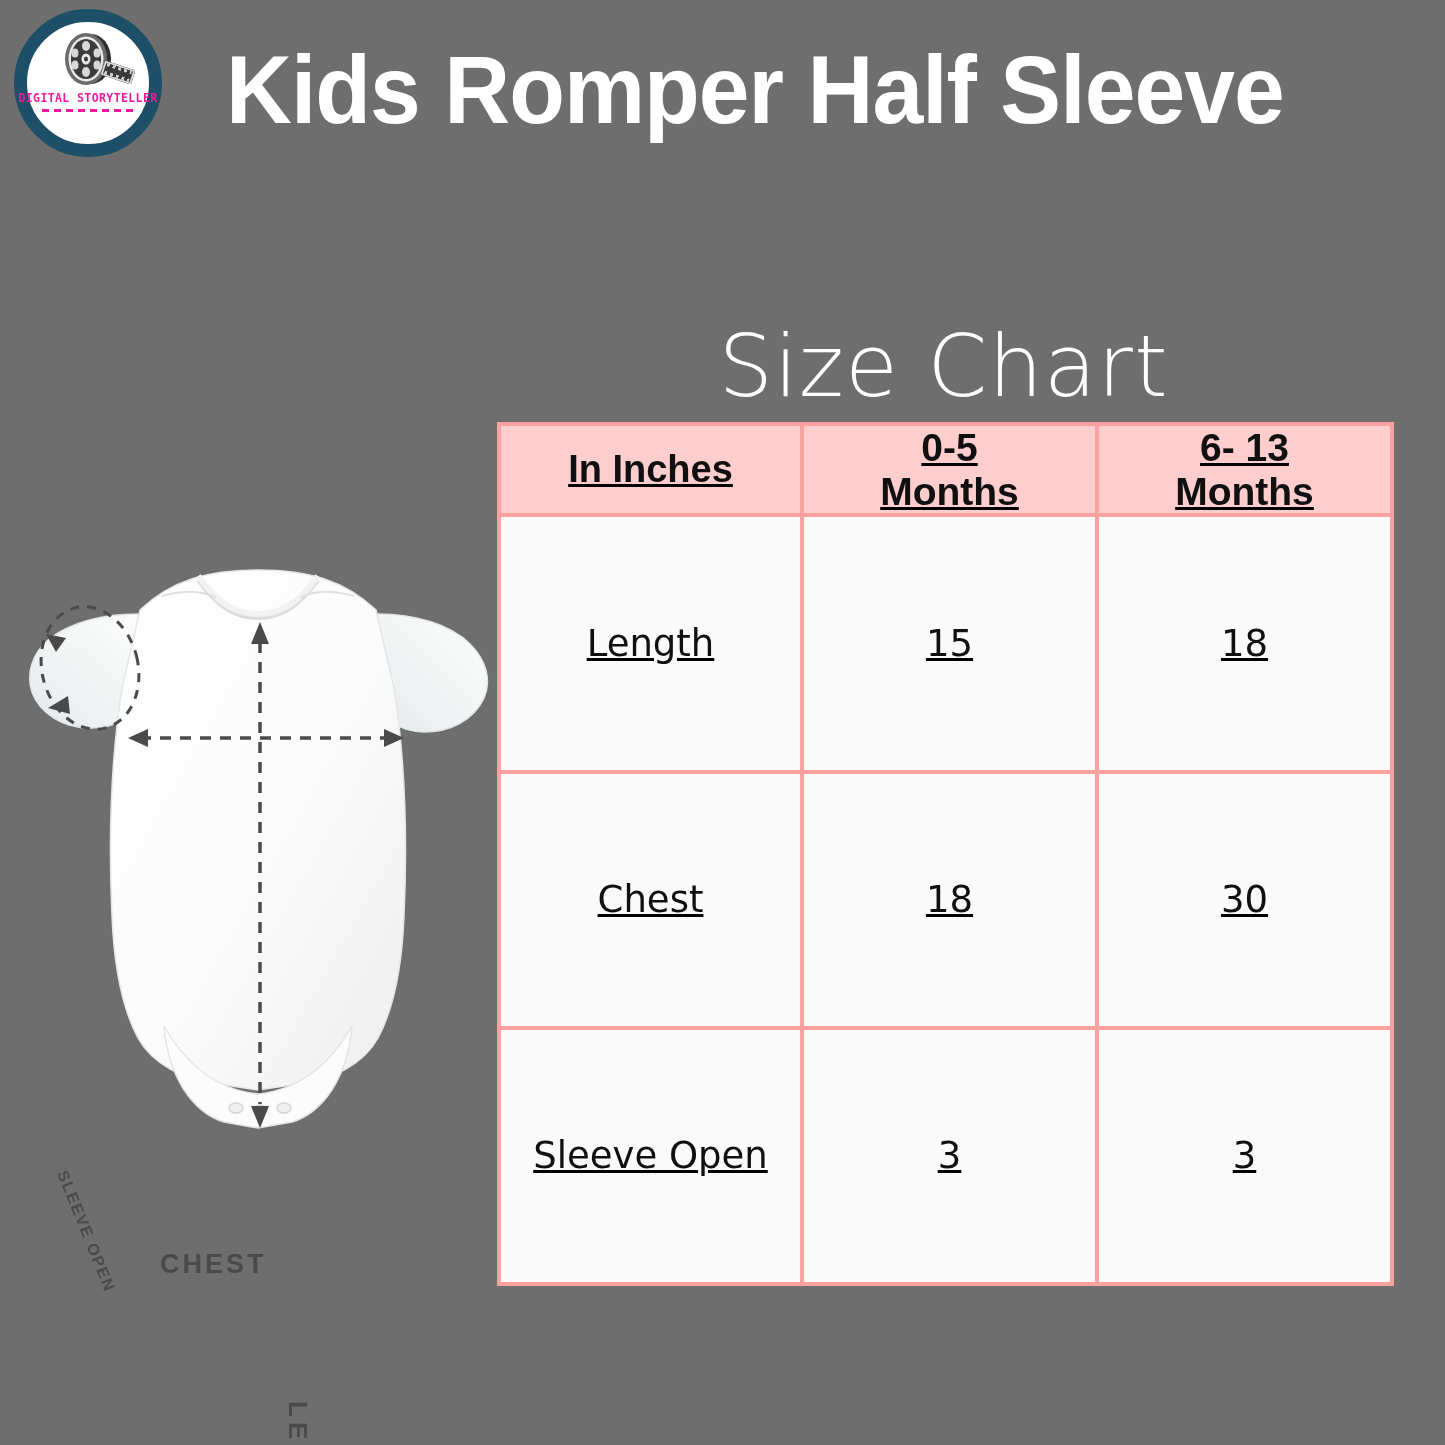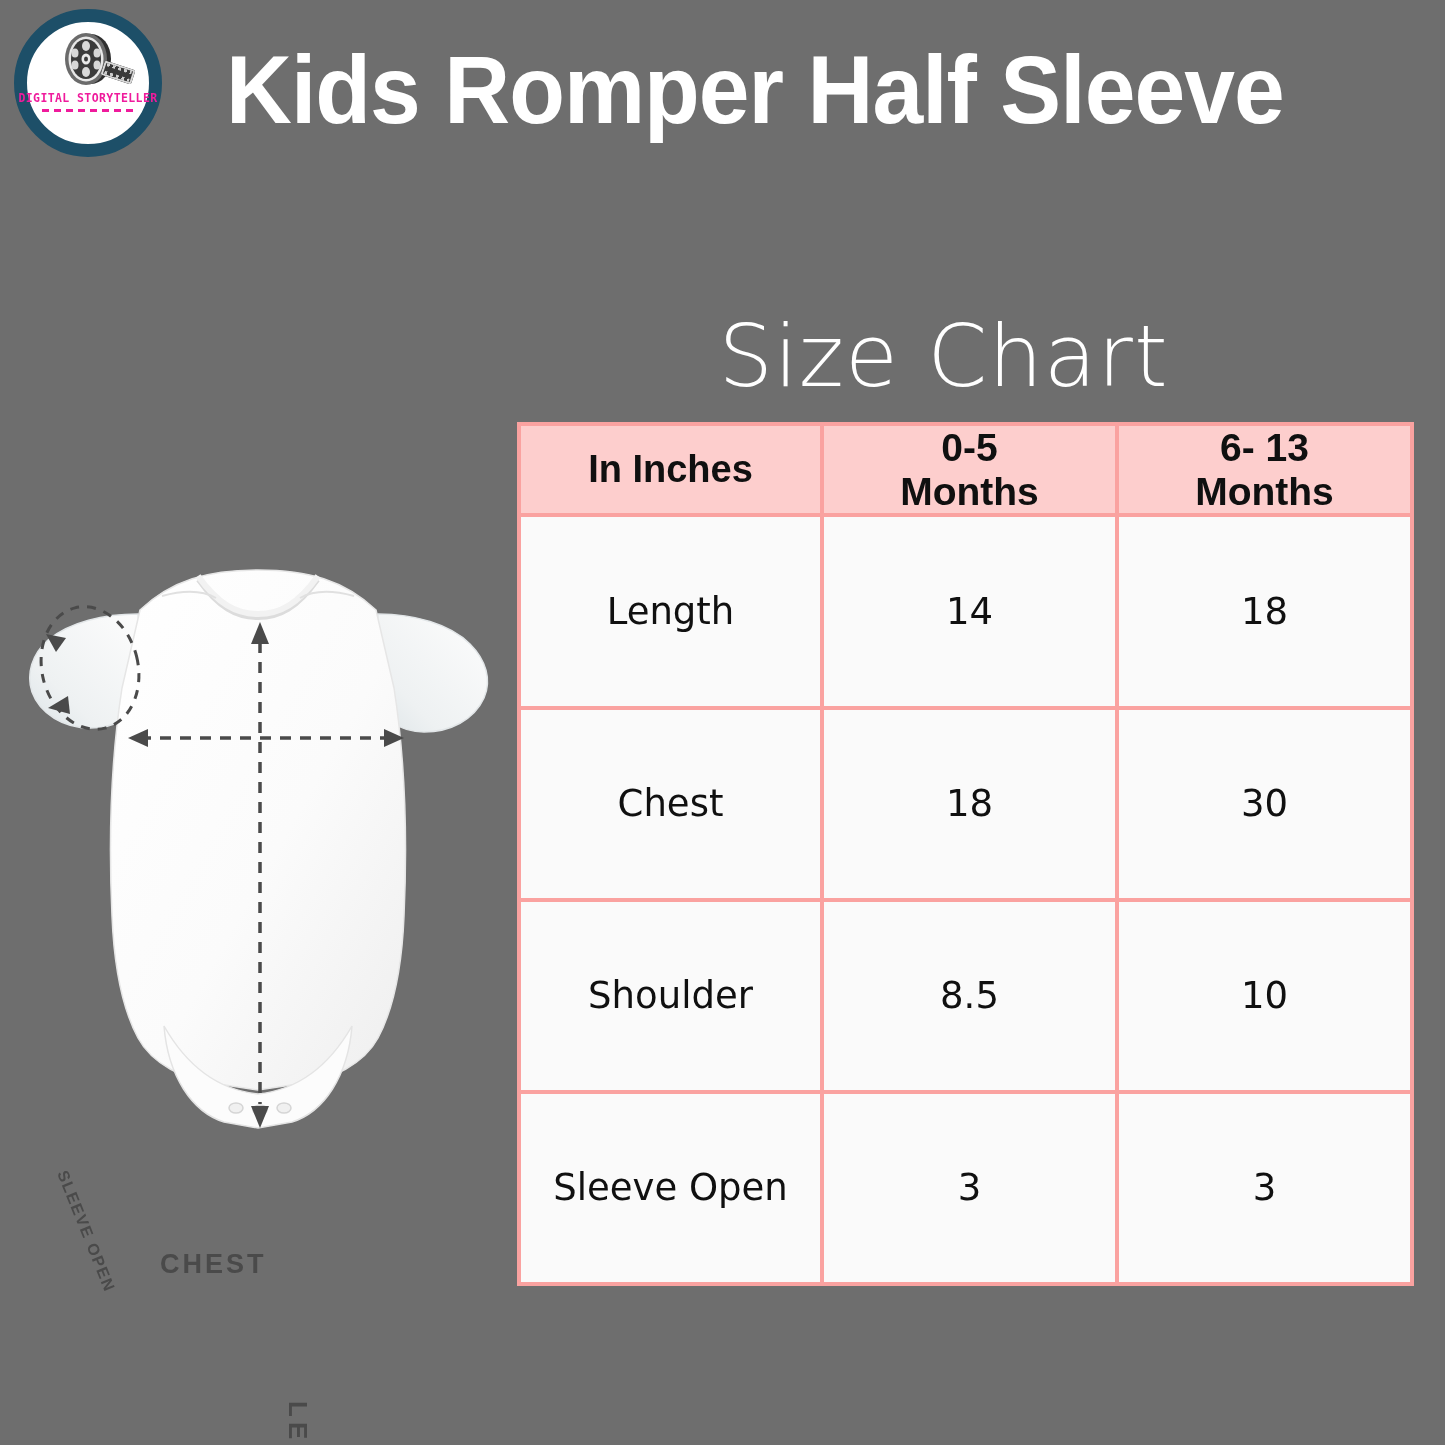--- a/index.html
+++ b/index.html
@@ -56,36 +56,37 @@
     font-family: "Liberation Sans Narrow", "Liberation Sans", sans-serif;
     font-size: 97px;
     font-weight: bold;
     letter-spacing: -1px;
     line-height: 1.08;
     white-space: nowrap;
     transform: scaleX(0.94);
     transform-origin: left top;
   }
   .size-chart-title {
-    position: absolute; left: 497px; top: 306px; width: 893px;
+    position: absolute; left: 497px; top: 316px; width: 893px;
     text-align: center;
     color: #ffffff;
     font-family: "DejaVu Sans", sans-serif;
     font-size: 86px;
     font-weight: 300;
     letter-spacing: 1px;
     white-space: nowrap;
   }
 
   
   .size-table {
-    position: absolute; left: 517px; top: 422px;
+    position: absolute; left: 497px; top: 422px;
     width: 893px; height: 864px;
     border-collapse: collapse;
     table-layout: fixed;
+    text-decoration: underline;
   }
   .size-table td, .size-table th {
     border: 4px solid #faa2a0;
     text-align: center;
     vertical-align: middle;
     color: #101010;
     background: #fafafa;
   }
   .size-table thead th {
     background: #fdcecd;
@@ -240,34 +241,29 @@
         </th>
         <th>
           <span>6- 13</span><br>
           <span>Months</span>
         </th>
       </tr>
     </thead>
     <tbody>
       <tr>
         <td>Length</td>
-        <td>14</td>
+        <td>15</td>
         <td>18</td>
       </tr>
       <tr>
         <td>Chest</td>
         <td>18</td>
         <td>30</td>
       </tr>
       <tr>
-        <td>Shoulder</td>
-        <td>8.5</td>
-        <td>10</td>
-      </tr>
-      <tr>
         <td>Sleeve Open</td>
         <td>3</td>
         <td>3</td>
       </tr>
     </tbody>
   </table>
 
 </div>
 
 </body></html>

